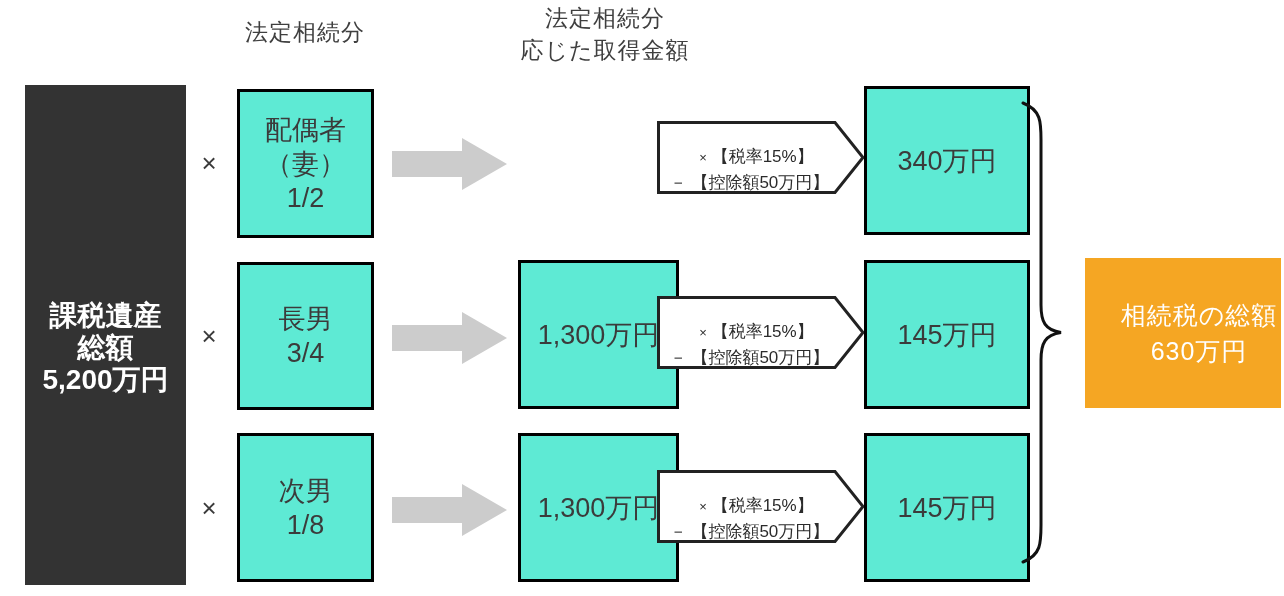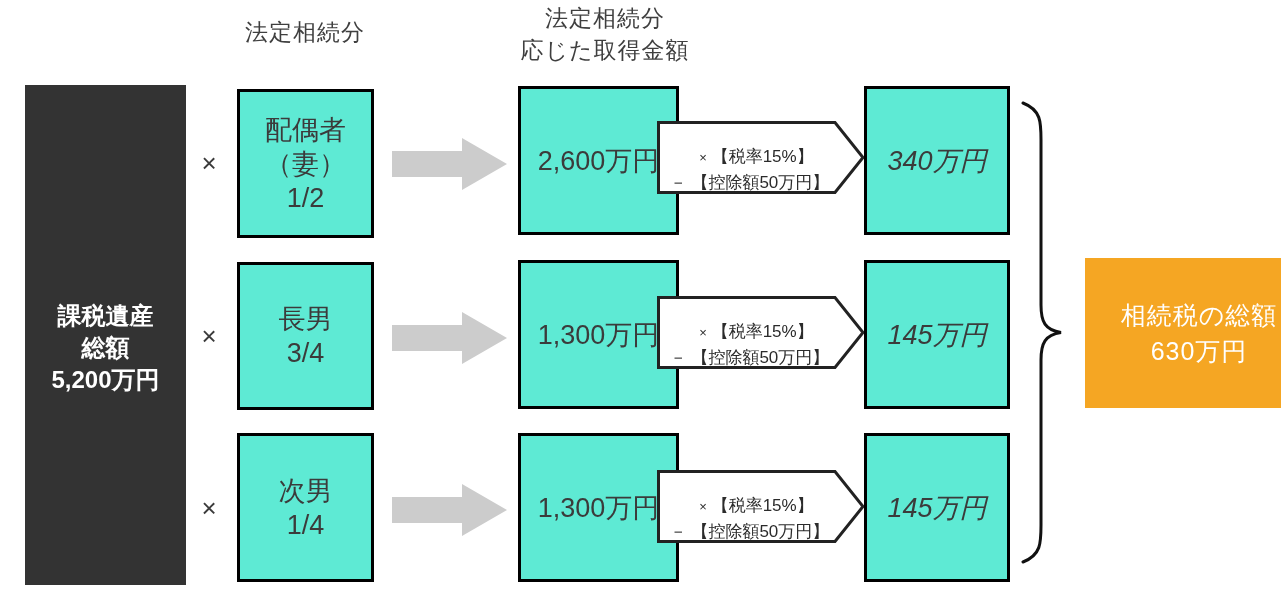--- a/index.html
+++ b/index.html
@@ -27,21 +27,21 @@
   #head-acquire{left:480px;top:2px;width:250px;}
   #head-tax{left:838px;top:16px;width:200px;}
 
   
   #estate-box{
     position:absolute;left:25px;top:85px;width:161px;height:500px;
     background:#333333;
     display:flex;align-items:center;justify-content:center;
   }
   #estate-box .txt{
-    color:#ffffff;font-weight:bold;font-size:24px;line-height:32px;
+    color:#ffffff;font-weight:bold;font-size:28px;line-height:32px;
     text-align:center;white-space:pre-line;letter-spacing:0px;margin-top:25px;
   }
 
   
   .mult{
     position:absolute;width:34px;text-align:center;
     font-size:26px;color:#3b3b3b;line-height:1;
   }
 
   
@@ -49,21 +49,21 @@
     position:absolute;
     background:#5eead4;
     border:3px solid #000000;
     box-sizing:border-box;
     display:flex;align-items:center;justify-content:center;
     font-size:27px;line-height:34px;color:#3b3b3b;
     text-align:center;white-space:pre-line;
   }
   .heir-box{width:137px;}
   .amount-box{width:161px;}
-  .tax-box{width:146px;font-style:italic;}
+  .tax-box{width:166px;}
 
   
   .gray-arrow{position:absolute;width:115px;height:52px;}
 
   
   .chevron{
     position:absolute;width:208px;height:73px;
   }
   .chevron .c-txt{
     position:absolute;left:0;top:12px;width:185px;height:73px;
@@ -112,21 +112,20 @@
   <div class="wbox heir-box" style="left:237px;top:89px;height:149px;">配偶者
 （妻）
 1/2</div>
 
   <div class="gray-arrow" style="left:392px;top:138px;">
     <svg width="115" height="52" viewBox="0 0 115 52">
       <polygon points="0,13 70,13 70,0 115,26 70,52 70,39 0,39" fill="#cccccc"></polygon>
     </svg>
   </div>
 
-  <div class="wbox amount-box" style="left:518px;top:86px;height:149px;">2,600万円</div>
 
   <div class="chevron" style="left:657px;top:121px;">
     <svg width="208" height="73" viewBox="0 0 208 73" style="position:absolute;left:0;top:0;">
       <polygon points="1.5,1.5 178,1.5 206,36.5 178,71.5 1.5,71.5" fill="#ffffff" stroke="#222222" stroke-width="3"></polygon>
     </svg>
     <div class="c-txt">
       <div class="c-l1">
         <span class="op">×</span>
         <span>【税率15%】</span>
       </div>
@@ -166,21 +165,21 @@
         <span>【控除額50万円】</span>
       </div>
     </div>
   </div>
 
   <div class="wbox tax-box" style="left:864px;top:260px;height:149px;">145万円</div>
 
   <div class="mult" style="left:192px;top:495px;">×</div>
 
   <div class="wbox heir-box" style="left:237px;top:433px;height:149px;">次男
-1/4</div>
+1/8</div>
 
   <div class="gray-arrow" style="left:392px;top:484px;">
     <svg width="115" height="52" viewBox="0 0 115 52">
       <polygon points="0,13 70,13 70,0 115,26 70,52 70,39 0,39" fill="#cccccc"></polygon>
     </svg>
   </div>
 
   <div class="wbox amount-box" style="left:518px;top:433px;height:149px;">1,300万円</div>
 
   <div class="chevron" style="left:657px;top:470px;">

